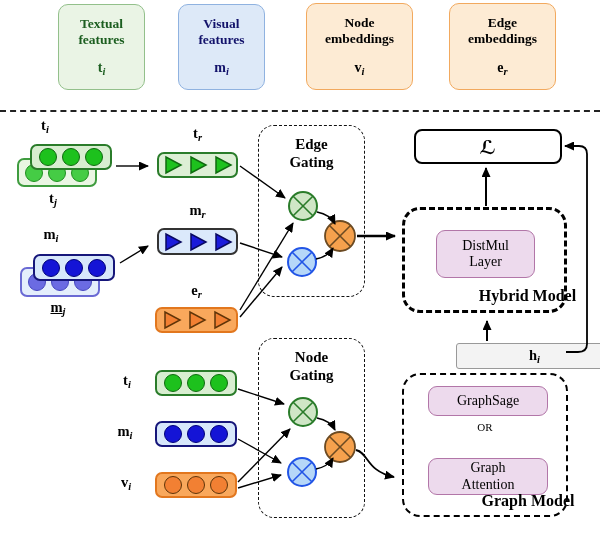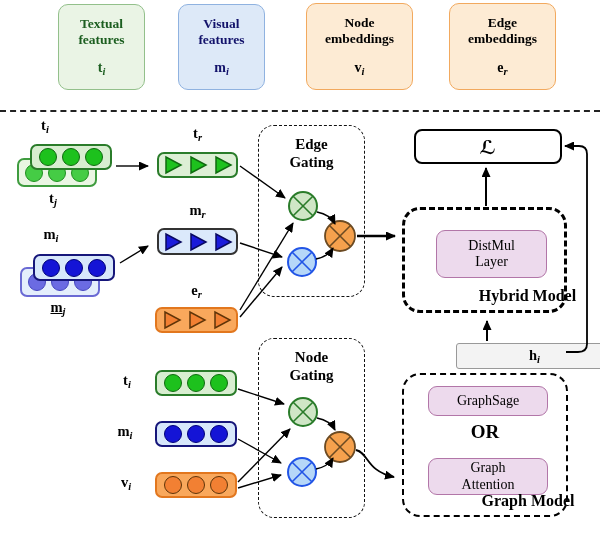--- a/index.html
+++ b/index.html
@@ -46,21 +46,21 @@
   .gatettl { position:absolute; width:100%; text-align:center; font-weight:bold; font-size:15px; line-height:1.2; top:9px; }
   .modelbox { position:absolute; border-radius:18px; box-sizing:border-box; }
   .mb-bold { border:3px dashed #000; }
   .mb-thin { border:2.2px dashed #000; }
   .model-lbl { position:absolute; bottom:5px; width:100%; text-align:center; font-weight:bold; font-size:16px;margin-left:43px; }
   .pinkbox {
     position:absolute; background:#eddaed; border:1.6px solid #b276a8; border-radius:9px;
     display:flex; flex-direction:column; align-items:center; justify-content:center;
     font-size:14px; line-height:1.15; text-align:center; box-sizing:border-box;
   }
-  .orlbl { position:absolute; width:100%; text-align:center; font-weight:bold; font-size:19px; }
+  .orlbl { position:absolute; width:100%; text-align:center; font-weight:normal; font-size:11px; }
   
   .lossbox {
     position:absolute; background:#fff; border:2px solid #000; border-radius:8px;
     display:flex; align-items:center; justify-content:center;
     font-size:19px; font-weight:bold; font-family:"DejaVu Serif","DejaVu Sans",serif;
   }
   .hbox {
     position:absolute; background:#f3f3f3; border:1.2px solid #999; border-radius:3px;
     display:flex; align-items:center; justify-content:center; font-weight:bold; font-size:14.5px;margin-left:46px;
   }
@@ -260,21 +260,21 @@
     <circle cx="17" cy="17" r="15" fill="#f5a14d" stroke="#6b4a22" stroke-width="1.8"></circle>
     <line x1="6.5" y1="6.5" x2="27.5" y2="27.5" stroke="#6b4a22" stroke-width="1.6"></line>
     <line x1="27.5" y1="6.5" x2="6.5" y2="27.5" stroke="#6b4a22" stroke-width="1.6"></line>
   </svg>
 
   <div class="lossbox" style="left:414px;top:129px;width:144px;height:31px;">
     <span>ℒ</span>
   </div>
 
   <div class="modelbox mb-bold" style="left:402px;top:207px;width:165px;height:106px;">
-    <div class="pinkbox" style="left:31px;top:20px;width:111px;height:48px;">
+    <div class="pinkbox" style="left:31px;top:20px;width:99px;height:48px;">
       <div>DistMul</div>
       <div>Layer</div>
     </div>
     <div class="model-lbl">Hybrid Model</div>
   </div>
 
   <div class="hbox" style="left:410px;top:343px;width:155px;height:24px;">
     <span><span>h</span><span class="sub">i</span></span>
   </div>
 

